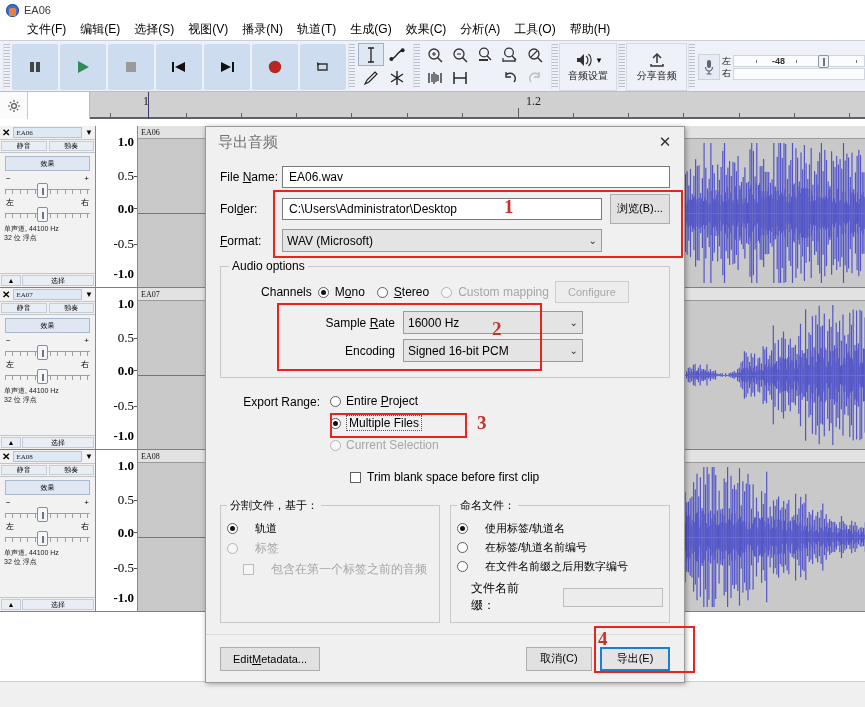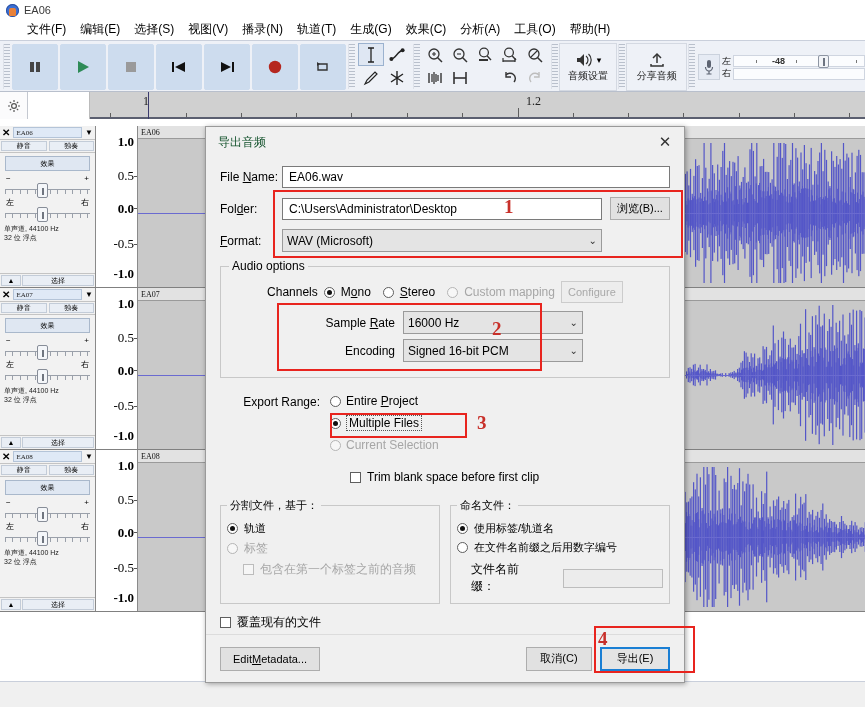--- a/index.html
+++ b/index.html
@@ -199,36 +199,36 @@
   #dialog {
     position:absolute; left:205px; top:126px; width:480px; height:557px;
     background:#f0f0f0; border:1px solid #9a9a9a;
     box-shadow:1px 1px 5px rgba(0,0,0,0.35);
     font-size:12px;
   }
   #dlg-title-row {
     height:30px; display:flex; align-items:center; padding:0 4px 0 12px;
     background:#f0f0f0;
   }
-  #dlg-title { flex:1; font-size:12px; color:#14532d; }
+  #dlg-title { flex:1; font-size:15px; color:#737373; }
   #dlg-close {
     width:30px; height:26px; display:flex;align-items:center;justify-content:center;
     font-size:15px; color:#333;
   }
   #dlg-body { padding:6px 14px 0 14px; position:relative; }
 
   .frow { display:flex; align-items:center; height:27px; margin-bottom:5px; }
   .flabel { width:62px; font-size:12px; }
   .u { text-decoration:underline; }
   .tinput {
     flex:1; height:22px; background:#fff; border:1px solid #7a7a7a;
     font-size:12px; padding:0 6px; line-height:20px; color:#000;
   }
   .browse-btn {
-    margin-left:8px; width:60px; height:23px; background:#e1e1e1;
+    margin-left:8px; width:60px; height:30px; background:#e1e1e1;
     border:1px solid #adadad; font-size:11px;
     display:flex;align-items:center;justify-content:center;
   }
   .combo {
     flex:1; height:23px; background:#e4e4e4; border:1px solid #9a9a9a;
     font-size:12px; padding:0 4px; display:flex; align-items:center;
     position:relative;
   }
   .combo .cv { flex:1; }
   .combo .carat { font-size:10px; color:#333; }
@@ -241,21 +241,21 @@
   .chanrow { display:flex; align-items:center; gap:6px; justify-content:center; margin:2px 0 8px 0;}
   .radio { width:11px; height:11px; border-radius:50%; border:1px solid #5e5e5e; background:#fff; position:relative; display:inline-block; flex:none;}
   .radio.on:after {
     content:""; position:absolute; left:2px; top:2px; width:5px;height:5px;
     border-radius:50%; background:#111;
   }
   .radio.dis { border-color:#b5b5b5; background:#f7f7f7; }
   .rl { font-size:12px; }
   .rl.dis { color:#a6a6a6; }
   .cfg-btn {
-    width:62px; height:22px; background:#ededed;
+    width:74px; height:22px; background:#ededed;
     border:1px solid #cccccc; color:#a9a9a9; font-size:11px;
     display:flex;align-items:center;justify-content:center;
   }
   .srow { display:flex; align-items:center; justify-content:center; gap:8px; margin:5px 0; }
   .srow .sl { width:88px; text-align:right; font-size:12px; }
   .srow .combo { flex:none; width:180px; }
 
   .exprow { display:flex; align-items:flex-start; margin-top:16px; }
   .explab { width:110px; text-align:right; padding-right:10px; font-size:12px; padding-top:1px;}
   .expopts { display:flex; flex-direction:column; gap:7px; }
@@ -263,21 +263,21 @@
   .focusbox { border:1px dotted #555; padding:0 2px; }
   .trimrow { display:flex; align-items:center; gap:6px; margin:18px 0 0 130px; }
   .cb {
     width:11px;height:11px;background:#fff;border:1px solid #5e5e5e; flex:none;
   }
   .cb.dis { border-color:#bcbcbc; background:#f6f6f6; }
 
   .twocol { display:flex; gap:10px; margin-top:14px; }
   fieldset.sub { flex:1; border:1px solid #c8c8c8; padding:4px 6px 8px 6px; margin:0;}
   fieldset.sub > legend { font-size:11px; padding:0 3px; }
-  .subline { display:flex; align-items:center; gap:6px; margin:4px 0; font-size:11px;}
+  .subline { display:flex; align-items:center; gap:17px; margin:4px 0; font-size:11px;}
   .indented { margin-left:16px; }
   .prefixrow { display:flex; align-items:center; gap:22px; margin:6px 0 0 14px; }
   .prefix-input { width:100px; height:19px; background:#ececec; border:1px solid #bdbdbd; }
 
   .overwrite-row { display:flex; align-items:center; gap:6px; margin:10px 0 0 0; }
 
   #dlg-footer {
     position:absolute; left:0; right:0; bottom:0; height:48px;
     border-top:1px solid #dcdcdc; background:#f0f0f0;
     display:flex; align-items:center; padding:0 14px;
@@ -1893,20 +1893,24 @@
       </fieldset>
 
       <fieldset class="sub">
         <legend>命名文件：</legend>
         <div class="subline">
           <span class="radio on"></span>
           <span>使用标签/轨道名</span>
         </div>
         <div class="subline">
           <span class="radio"></span>
+          <span>在标签/轨道名前编号</span>
+        </div>
+        <div class="subline">
+          <span class="radio"></span>
           <span>在文件名前缀之后用数字编号</span>
         </div>
         <div class="prefixrow">
           <span>文件名前缀：</span>
           <input class="prefix-input" value="" style="">
         </div>
       </fieldset>
     </div>
 
     <div class="overwrite-row">

